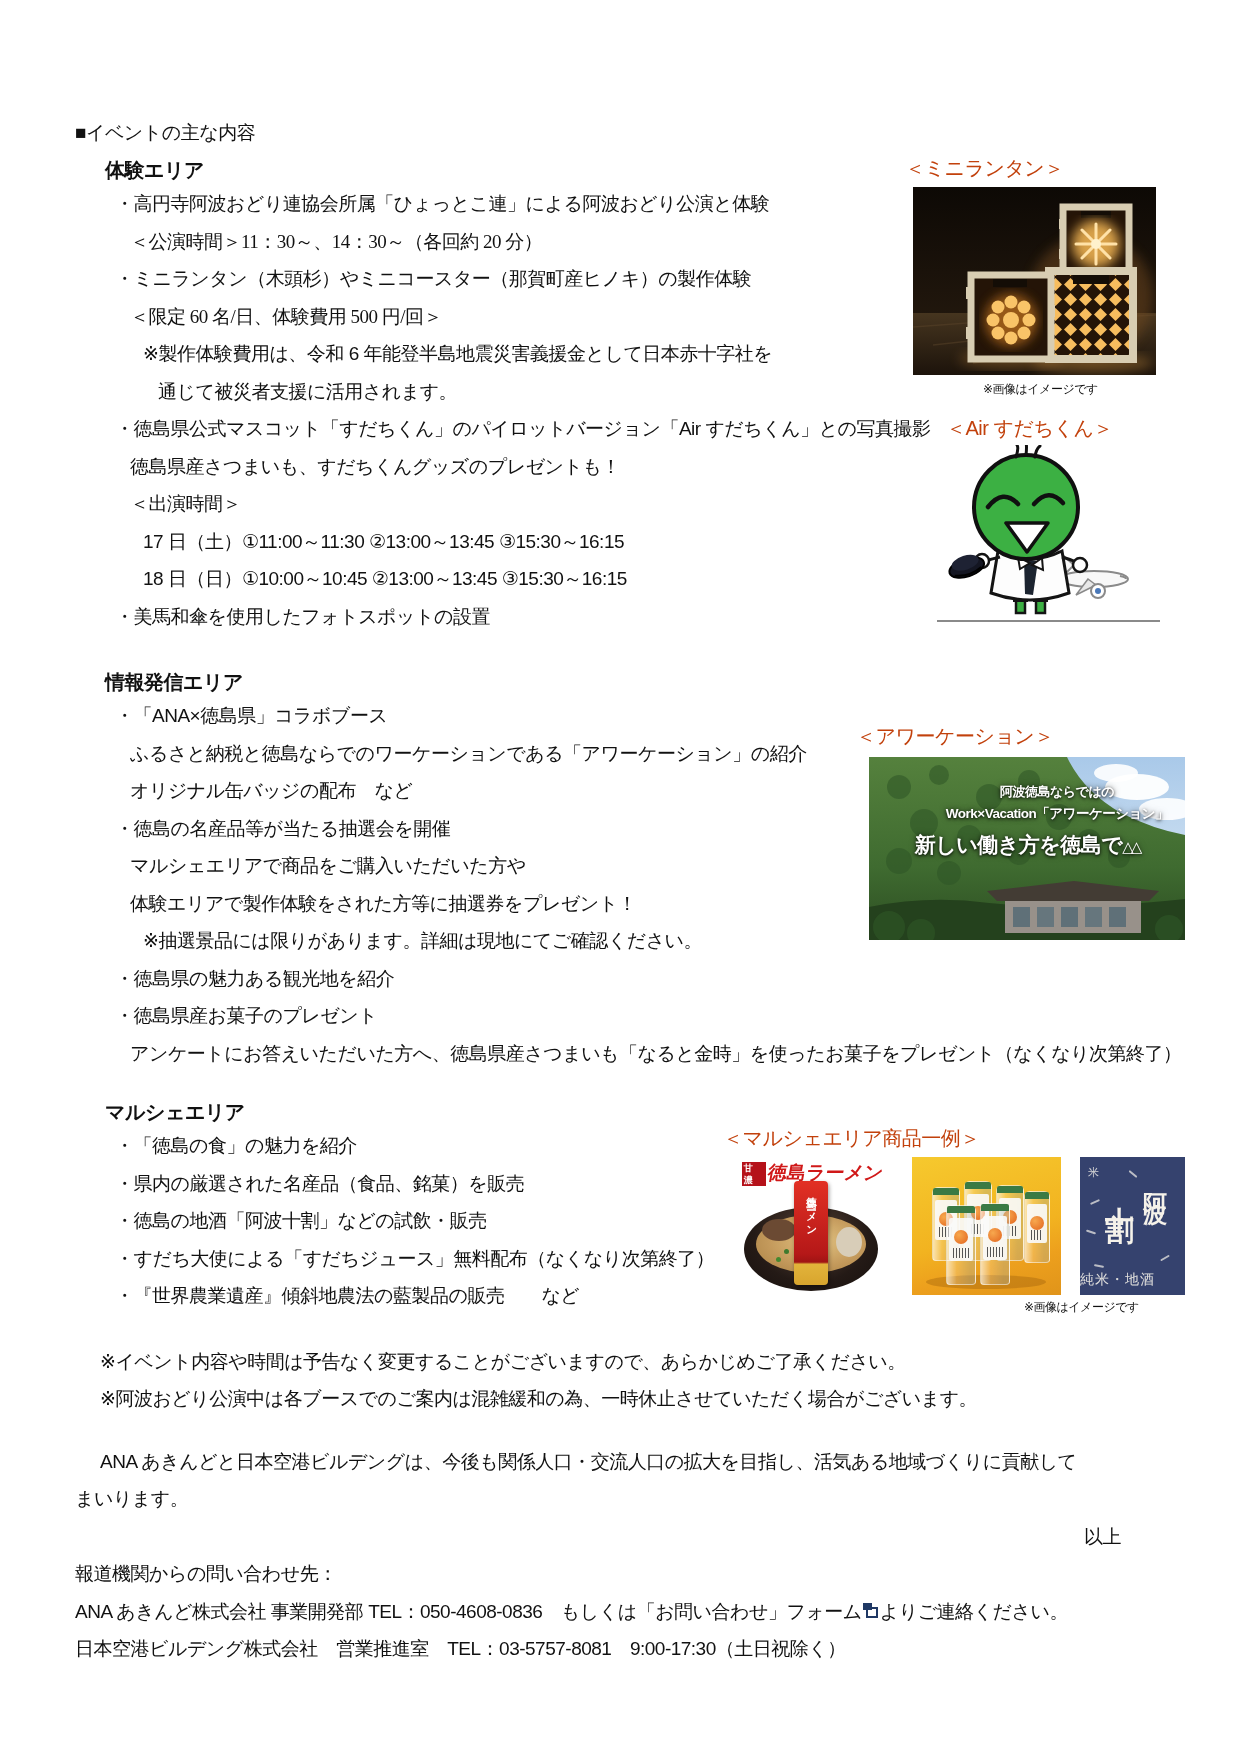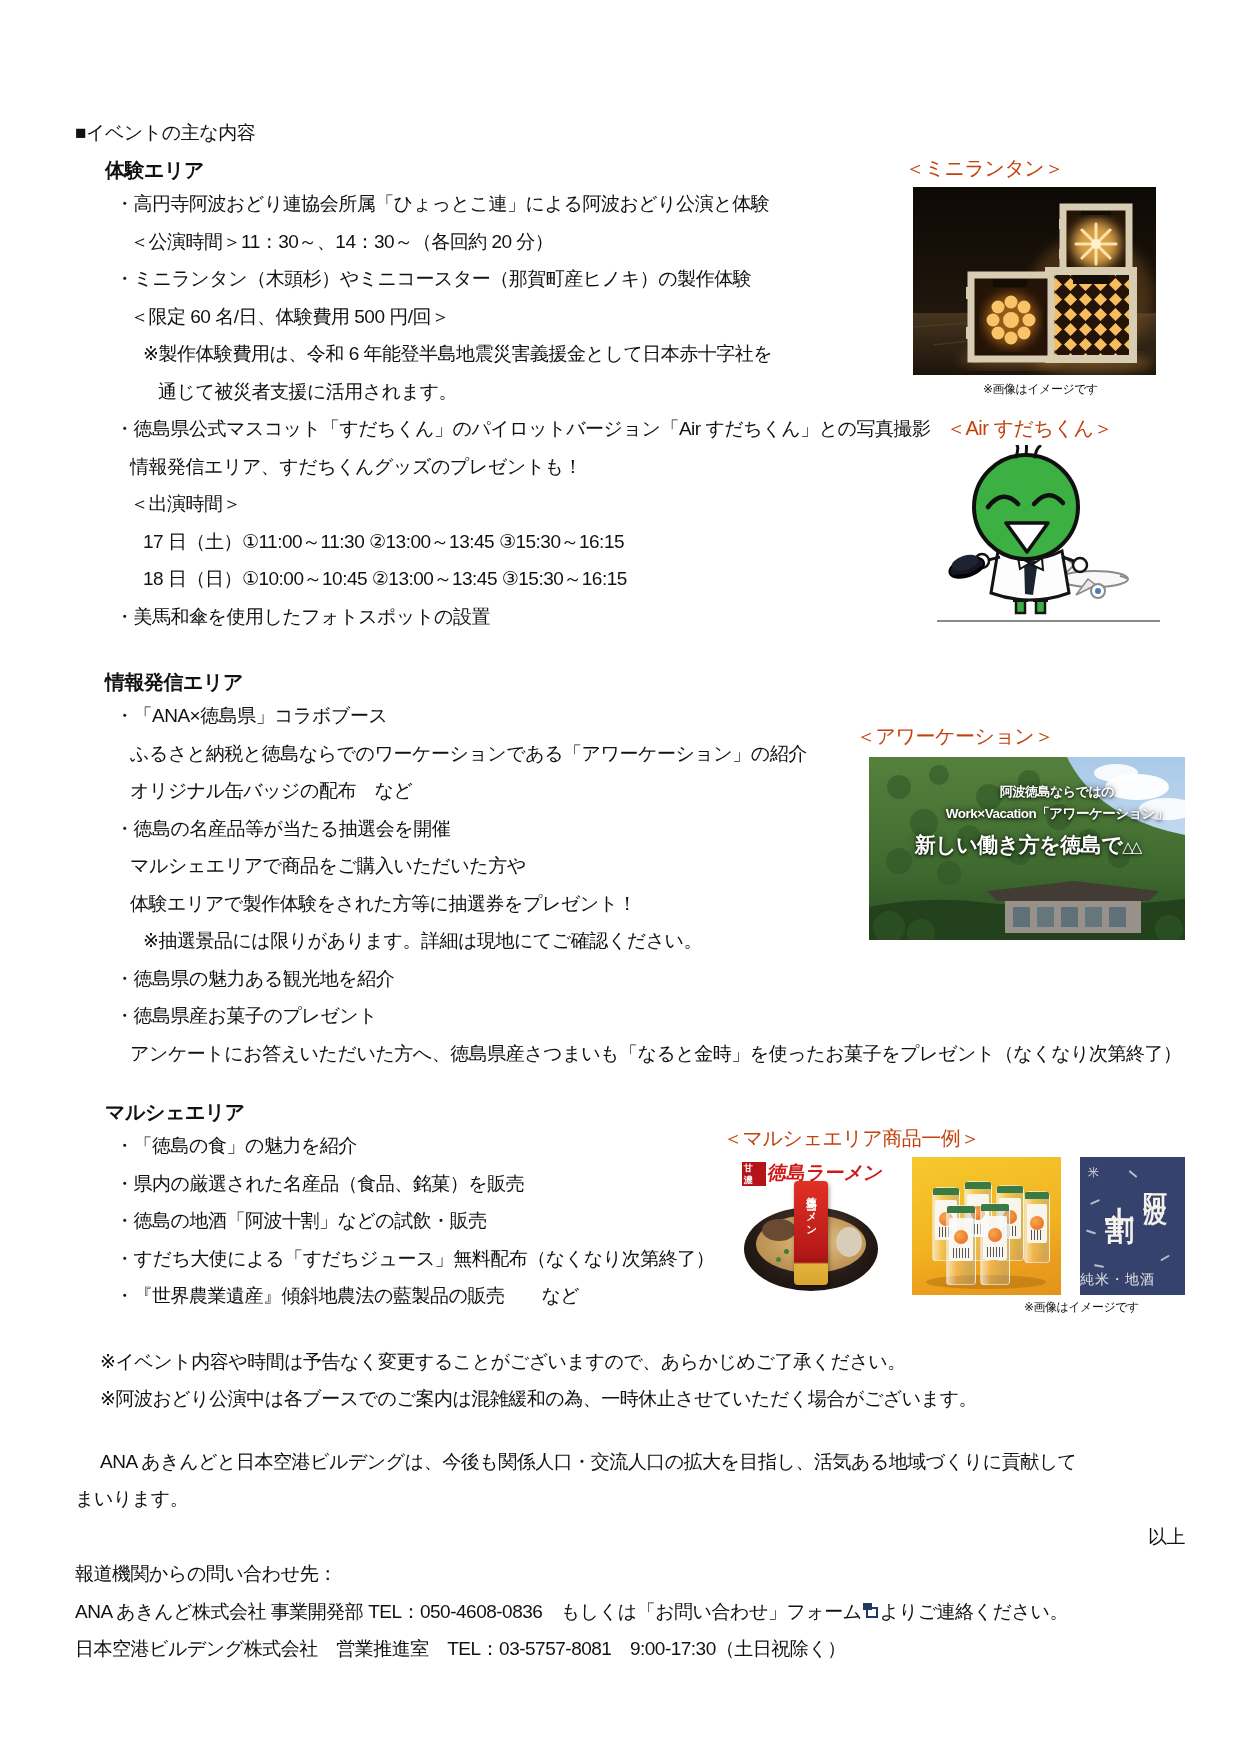--- a/index.html
+++ b/index.html
@@ -15,29 +15,29 @@
     margin-top:7px;
   }
   .content{padding-top:110px;}
   .line{height:37.5px;line-height:37.5px;white-space:nowrap;}
   .doc-title{margin-left:75px;height:31px;line-height:31px;}
   .sec-heading{margin-left:105px;font-weight:bold;font-size:20px;height:30px;line-height:30px;}
   .sec1{margin-top:7px;}
   .sec2{margin-top:32px;}
   .sec3{margin-top:25px;}
   .line.b{margin-left:115px;}
-  .line.i1{margin-left:130px;}
+  .line.i1{margin-left:130px;font-family:Liberation Serif, serif;}
   .line.i2{margin-left:143px;}
   .line.i3{margin-left:158px;}
   .notes{margin-top:28px;}
   .line.n{margin-left:100px;}
   .closing{margin-top:25px;}
   .line.pfirst{margin-left:75px;text-indent:25px;}
   .line.l0{margin-left:75px;}
-  .end-line{text-align:right;padding-right:56px;}
+  .end-line{text-align:right;padding-right:120px;}
   .contact-line{white-space:nowrap;}
 
   
   .fig-label{position:absolute;font-size:20px;white-space:nowrap;color:#c2410c;}
   .img-note{position:absolute;font-size:12px;white-space:nowrap;color:#111;}
 
   .lantern-photo{position:absolute;left:913px;top:180px;width:243px;height:188px;overflow:hidden;}
   .mascot-box{position:absolute;left:938px;top:438px;width:192px;height:172px;}
   .divider{position:absolute;left:937px;top:613px;width:223px;border-top:2px solid #8a8a8a;}
 
@@ -102,21 +102,21 @@
     <div class="sec1">
       <div class="sec-heading">体験エリア</div>
       <div>
           <div class="line b">・高円寺阿波おどり連協会所属「ひょっとこ連」による阿波おどり公演と体験</div>
           <div class="line i1">＜公演時間＞11：30～、14：30～（各回約 20 分）</div>
           <div class="line b">・ミニランタン（木頭杉）やミニコースター（那賀町産ヒノキ）の製作体験</div>
           <div class="line i1">＜限定 60 名/日、体験費用 500 円/回＞</div>
           <div class="line i2">※製作体験費用は、令和 6 年能登半島地震災害義援金として日本赤十字社を</div>
           <div class="line i3">通じて被災者支援に活用されます。</div>
           <div class="line b">・徳島県公式マスコット「すだちくん」のパイロットバージョン「Air すだちくん」との写真撮影</div>
-          <div class="line i1">情報発信エリア、すだちくんグッズのプレゼントも！</div>
+          <div class="line i1">徳島県産さつまいも、すだちくんグッズのプレゼントも！</div>
           <div class="line i1">＜出演時間＞</div>
           <div class="line i2">17 日（土）①11:00～11:30  ②13:00～13:45  ③15:30～16:15</div>
           <div class="line i2">18 日（日）①10:00～10:45  ②13:00～13:45  ③15:30～16:15</div>
           <div class="line b">・美馬和傘を使用したフォトスポットの設置</div>
         </div>
     </div>
 
     <div class="sec2">
       <div class="sec-heading">情報発信エリア</div>
       <div>

